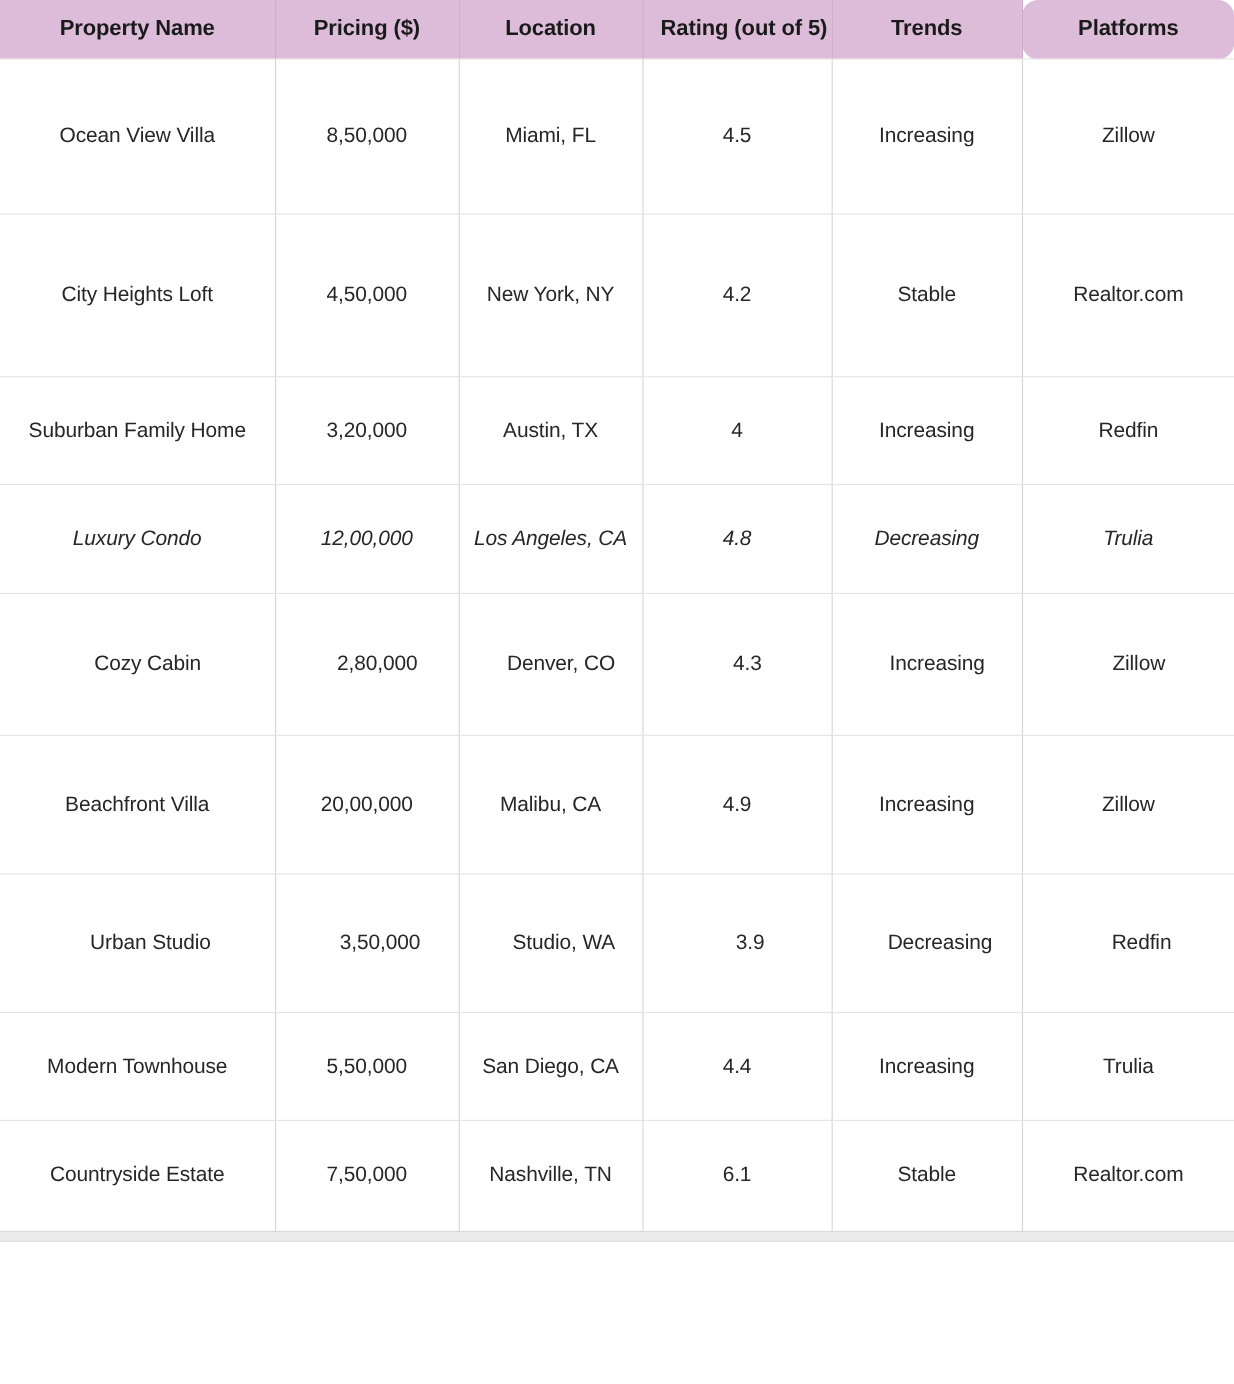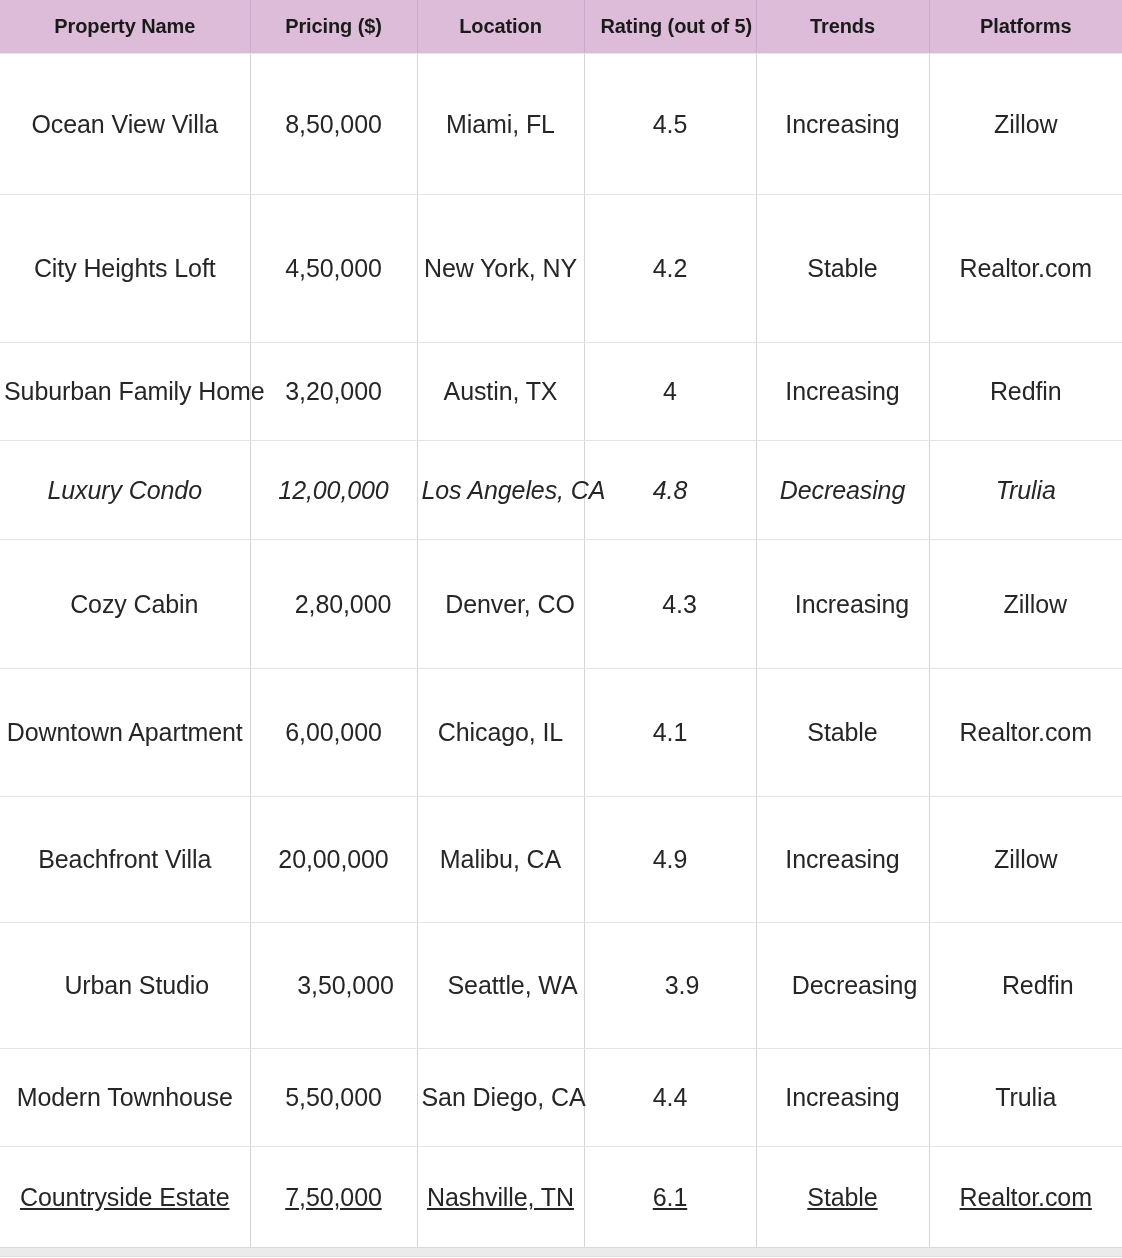--- a/index.html
+++ b/index.html
@@ -41,25 +41,25 @@
     font-weight: bold;
     text-align: center;
     vertical-align: middle;
     height: 53px;
     padding: 0 16px;
     border-right: 1px solid #cfa9cb;
     border-bottom: 1px solid #e6e6e6;
     white-space: nowrap;
     letter-spacing: -0.1px;
   }
-  thead th:last-child { border-right: none; }
+  thead th:last-child { border-right: none; border-radius: 15px; }
 
   tbody td {
     color: #262626;
-    font-size: 25px;
+    font-size: 19px;
     font-weight: normal;
     text-align: center;
     vertical-align: middle;
     padding: 0 4px;
     border-right: 1px solid #d4d4d4;
     border-bottom: 1px solid #e4e4e4;
     background: #ffffff;
     white-space: nowrap;
     letter-spacing: -0.1px;
   }
@@ -69,21 +69,21 @@
   
   tbody tr.r0 td { height: 140px; }
   tbody tr.r1 td { height: 147px; }
   tbody tr.r2 td { height: 97px; }
   tbody tr.r3 td { height: 98px; font-style: italic; }
   tbody tr.r4 td { height: 128px; padding-left: 23px; }
   tbody tr.r5 td { height: 127px; }
   tbody tr.r6 td { height: 125px; text-align: center; }
   tbody tr.r7 td { height: 125px; padding-left: 28px; }
   tbody tr.r8 td { height: 97px; }
-  tbody tr.r9 td { height: 100px; text-decoration: underline; }
+  tbody tr.r9 td { height: 100px; }
 
   .footer-band {
     width: 1122px;
     height: 9px;
     background: #ebebeb;
     border-bottom: 1px solid #e0e0e0;
     box-sizing: border-box;
   }
 </style>
 </head>
@@ -143,40 +143,32 @@
         <td>Trulia</td>
       </tr>
       <tr class="r4">
         <td>Cozy Cabin</td>
         <td>2,80,000</td>
         <td>Denver, CO</td>
         <td>4.3</td>
         <td>Increasing</td>
         <td>Zillow</td>
       </tr>
-      <tr class="r5">
-        <td>Downtown Apartment</td>
-        <td>6,00,000</td>
-        <td>Chicago, IL</td>
-        <td>4.1</td>
-        <td>Stable</td>
-        <td>Realtor.com</td>
-      </tr>
       <tr class="r6">
         <td>Beachfront Villa</td>
         <td>20,00,000</td>
         <td>Malibu, CA</td>
         <td>4.9</td>
         <td>Increasing</td>
         <td>Zillow</td>
       </tr>
       <tr class="r7">
         <td>Urban Studio</td>
         <td>3,50,000</td>
-        <td>Seattle, WA</td>
+        <td>Studio, WA</td>
         <td>3.9</td>
         <td>Decreasing</td>
         <td>Redfin</td>
       </tr>
       <tr class="r8">
         <td>Modern Townhouse</td>
         <td>5,50,000</td>
         <td>San Diego, CA</td>
         <td>4.4</td>
         <td>Increasing</td>

